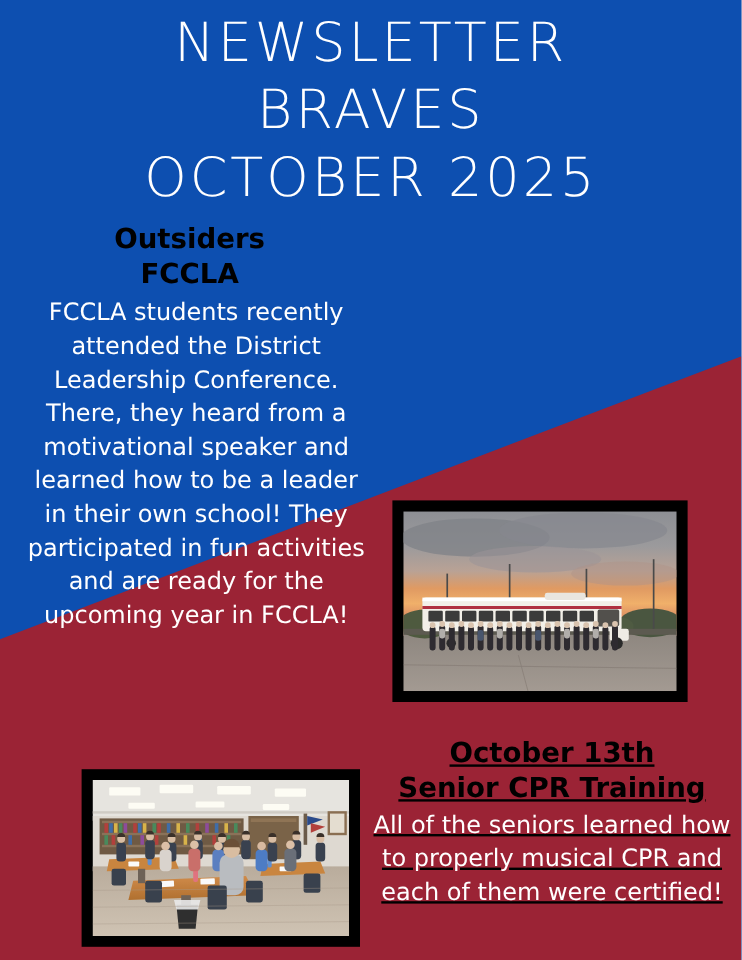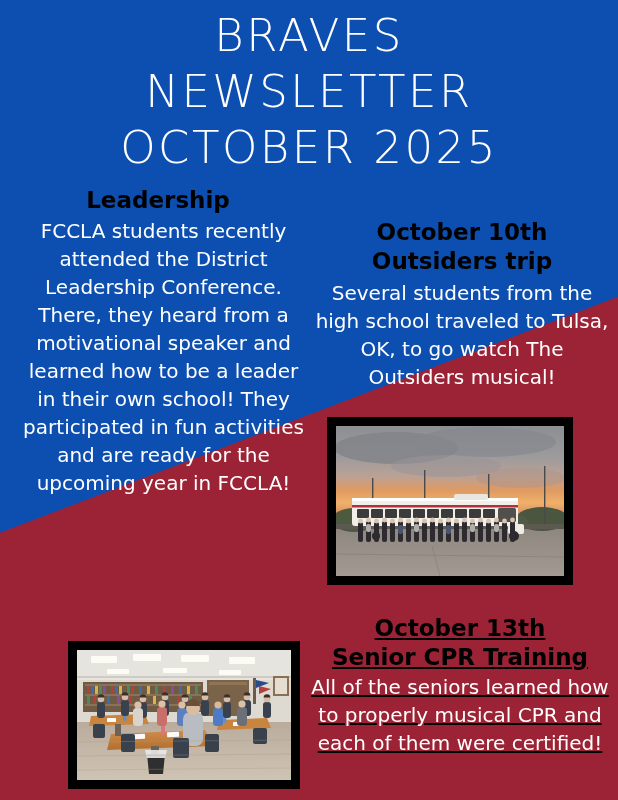--- a/index.html
+++ b/index.html
@@ -135,35 +135,31 @@
 <body>
 
 <div id="poster">
 
   <div class="bg-blue"></div>
   <div class="bg-red"></div>
 
   <div class="content">
 
     <div class="masthead">
+      <div>NEWSLETTER</div>
       <div>BRAVES</div>
-      <div>NEWSLETTER</div>
       <div>OCTOBER 2025</div>
     </div>
 
     <div class="col-left">
-      <div class="head">Leadership</div>
+      <div class="head">Outsiders</div>
+      <div class="head">FCCLA</div>
       <div class="body-text">FCCLA students recently attended the District Leadership Conference. There, they heard from a motivational speaker and learned how to be a leader in their own school! They participated in fun activities and are ready for the upcoming year in FCCLA!</div>
     </div>
 
-    <div class="col-right">
-      <div class="head">October 10th</div>
-      <div class="head">Outsiders trip</div>
-      <div class="body-text">Several students from the high school traveled to Tulsa, OK, to go watch The Outsiders musical!</div>
-    </div>
 
     <div class="col-right-2">
       <div class="head">October 13th</div>
       <div class="head">Senior CPR Training</div>
       <div class="body-text">All of the seniors learned how to properly musical CPR and each of them were certified!</div>
     </div>
 
   </div>
 
   <div class="photo-frame" id="photo-bus-frame">

